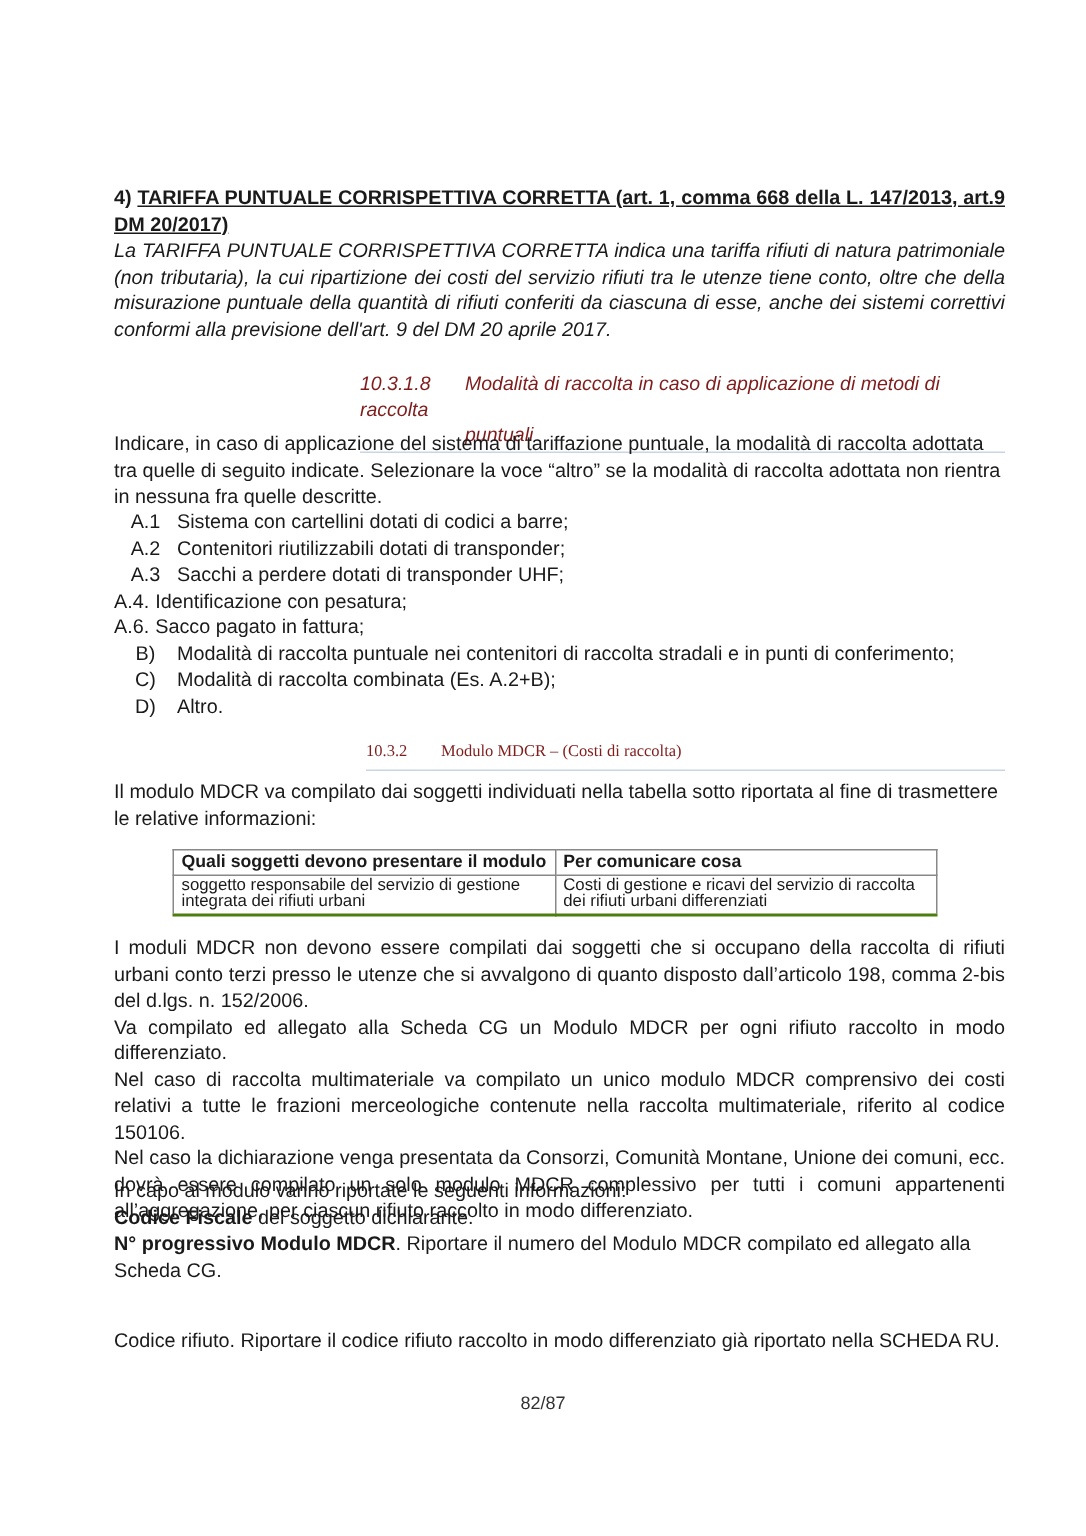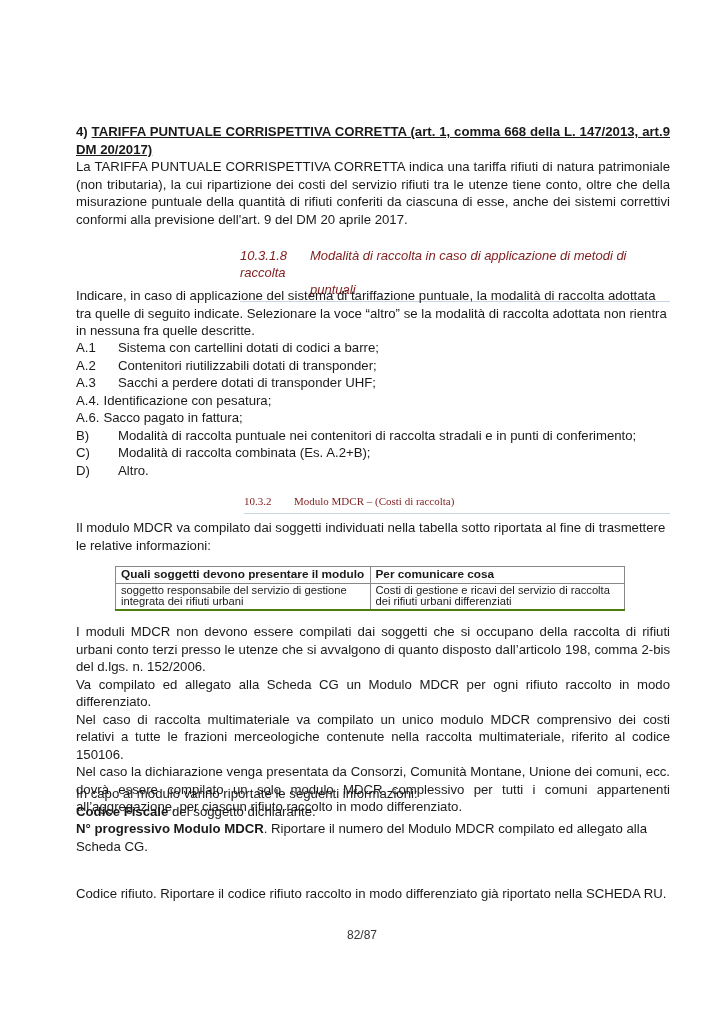--- a/index.html
+++ b/index.html
@@ -5,36 +5,36 @@
     html, body { margin: 0; padding: 0; background: #ffffff; }
     body {
       width: 724px; height: 1024px; position: relative; overflow: hidden;
       font-family: "Liberation Sans", sans-serif; color: #1a1a1a;
     }
     .page { position: absolute; left: 0; top: 0; width: 724px; height: 1024px; padding-left: 27px; }
     .block { position: absolute; left: 76px; width: 594px; font-size: 13.2px; line-height: 17.5px; }
     .justify { text-align: justify; text-align-last: left; }
     .title4 { top: 123px; font-weight: bold; }
     .title4 span { text-decoration: underline; }
-    .para1 { top: 158px; }
+    .para1 { top: 158px; font-style: italic; }
     .heading {
       position: absolute; color: #7f1d1d; font-style: italic; font-size: 13px; line-height: 17px;
       border-bottom: 1px solid #c9d5e3; padding-bottom: 3px;
     }
     .h-1018 { left: 240px; top: 247px; width: 430px; }
     .h-1018 .num { display: inline-block; width: 70px; }
     .h-1018 .txt2 { padding-left: 70px; }
     .h-1032 { left: 244px; top: 493px; width: 426px; font-style: normal; font-family: "Liberation Serif", serif; font-size: 11px; }
     .h-1032 .num { display: inline-block; width: 50px; }
     .h-10321 { left: 244px; top: 860px; width: 426px; font-size: 12.5px; }
     .h-10321 .num { display: inline-block; width: 50px; }
     .para2 { top: 287px; }
     .list { position: absolute; left: 76px; top: 339px; width: 594px; font-size: 13.2px; line-height: 17.5px; }
     .li { display: flex; }
-    .li .lbl { width: 42px; flex: none; }
+    .li .lbl { width: 42px; flex: none; text-align: center; }
     .li.inline .lbl { width: auto; margin-right: 4px; }
     .para3 { top: 519px; }
     table.t {
       position: absolute; left: 115px; top: 566px; width: 510px;
       border-collapse: collapse; font-size: 11.2px; line-height: 11.5px;
       border-top: 1px solid #666; border-bottom: 2px solid #4d7c0f;
     }
     table.t td, table.t th { border: 1px solid #888; padding: 1px 5px; vertical-align: top; text-align: left; }
     table.t th { font-weight: bold; font-size: 11.8px; padding-top: 2px; padding-bottom: 2px; }
     .para4 { top: 623px; }

